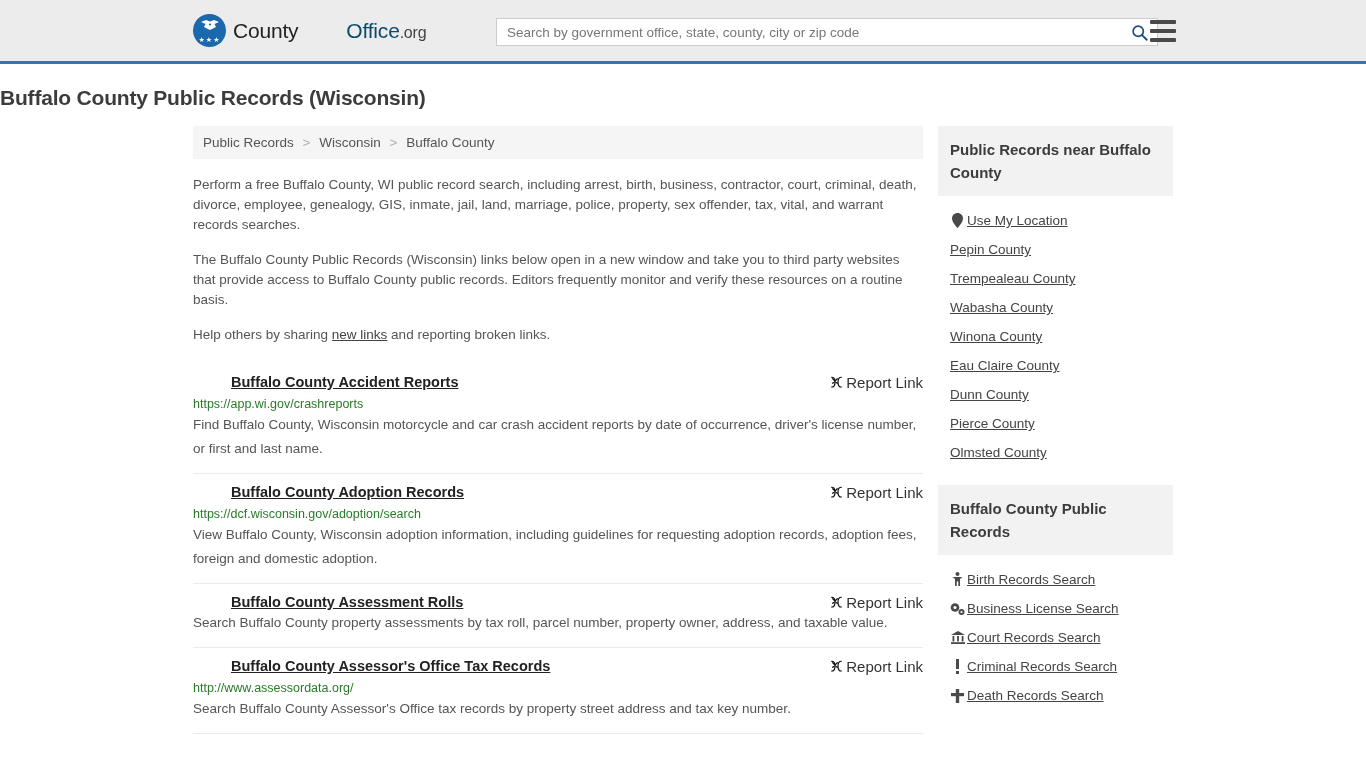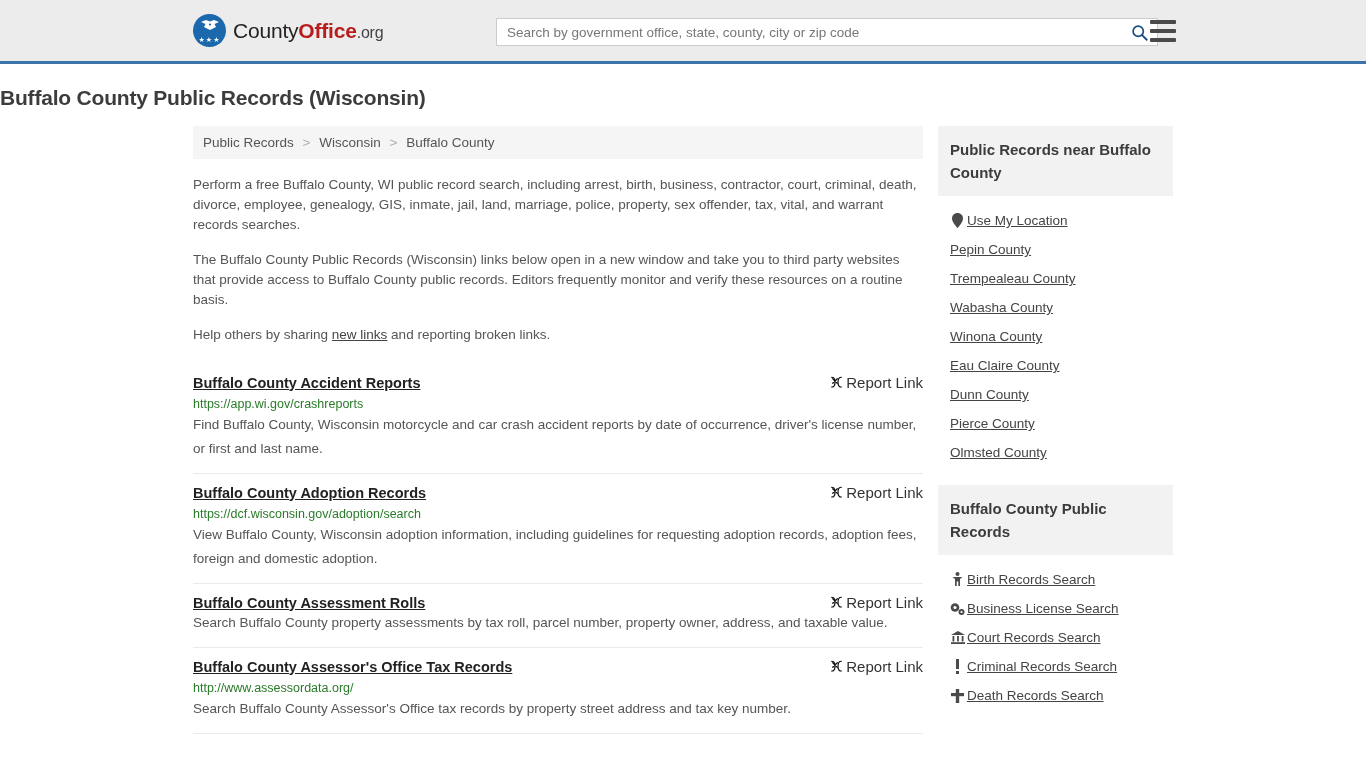--- a/index.html
+++ b/index.html
@@ -51,21 +51,21 @@
     font-size: 7px;
     letter-spacing: 1px;
     line-height: 7px;
   }
   .logo-text {
     font-size: 21px;
     color: #222;
     letter-spacing: -0.2px;
     white-space: nowrap;
   }
-  .logo-text .b { color: #b91c1c; font-weight: bold; }
+  .logo-text .b { color: #0c4a6e; font-weight: normal; margin-left: 48px; }
   .logo-text .w { font-weight: normal; }
   .logo-text .tld { font-size: 16px; color: #444; }
 
   .search-wrap {
     position: absolute;
     left: 496px;
     top: 18px;
     width: 662px;
     height: 28px;
     background: #fff;
@@ -142,22 +142,23 @@
 
   
   .listing {
     border-bottom: 1px solid #eaeaea;
     padding: 10px 0 12px 0;
     position: relative;
   }
   .listing:first-of-type { padding-top: 14px; }
   .listing-head {
     display: flex;
-    align-items: center;
+    align-items: flex-start;
     justify-content: space-between;
+    margin-left: 38px;
   }
   .listing-title {
     font-size: 14.5px;
     font-weight: bold;
     color: #222;
     text-decoration: underline;
     cursor: pointer;
   }
   .report-link {
     display: flex;

